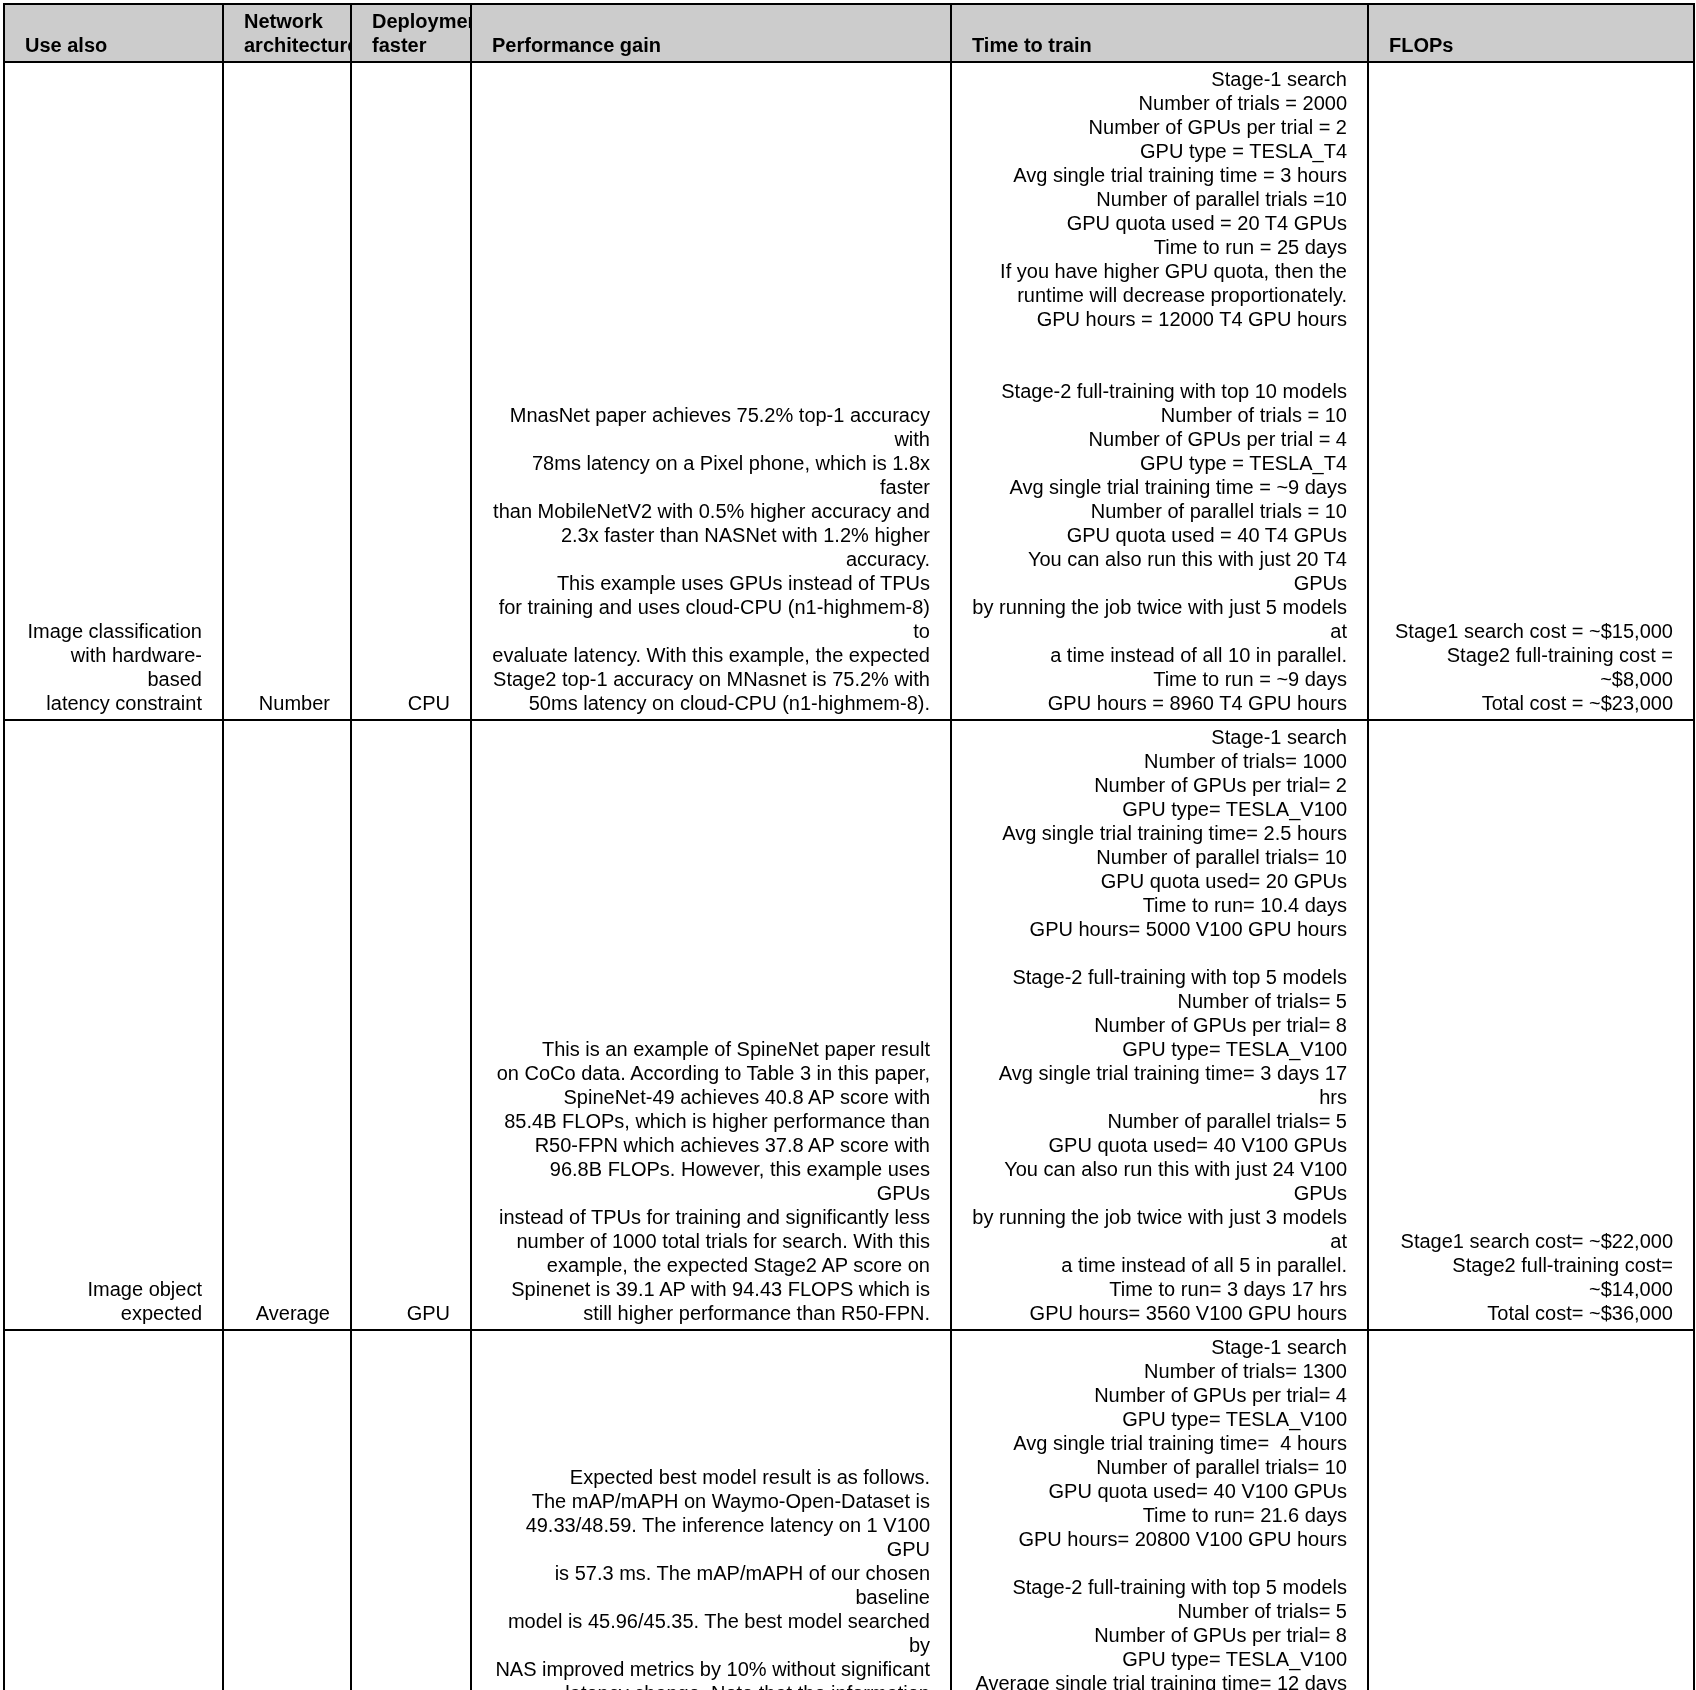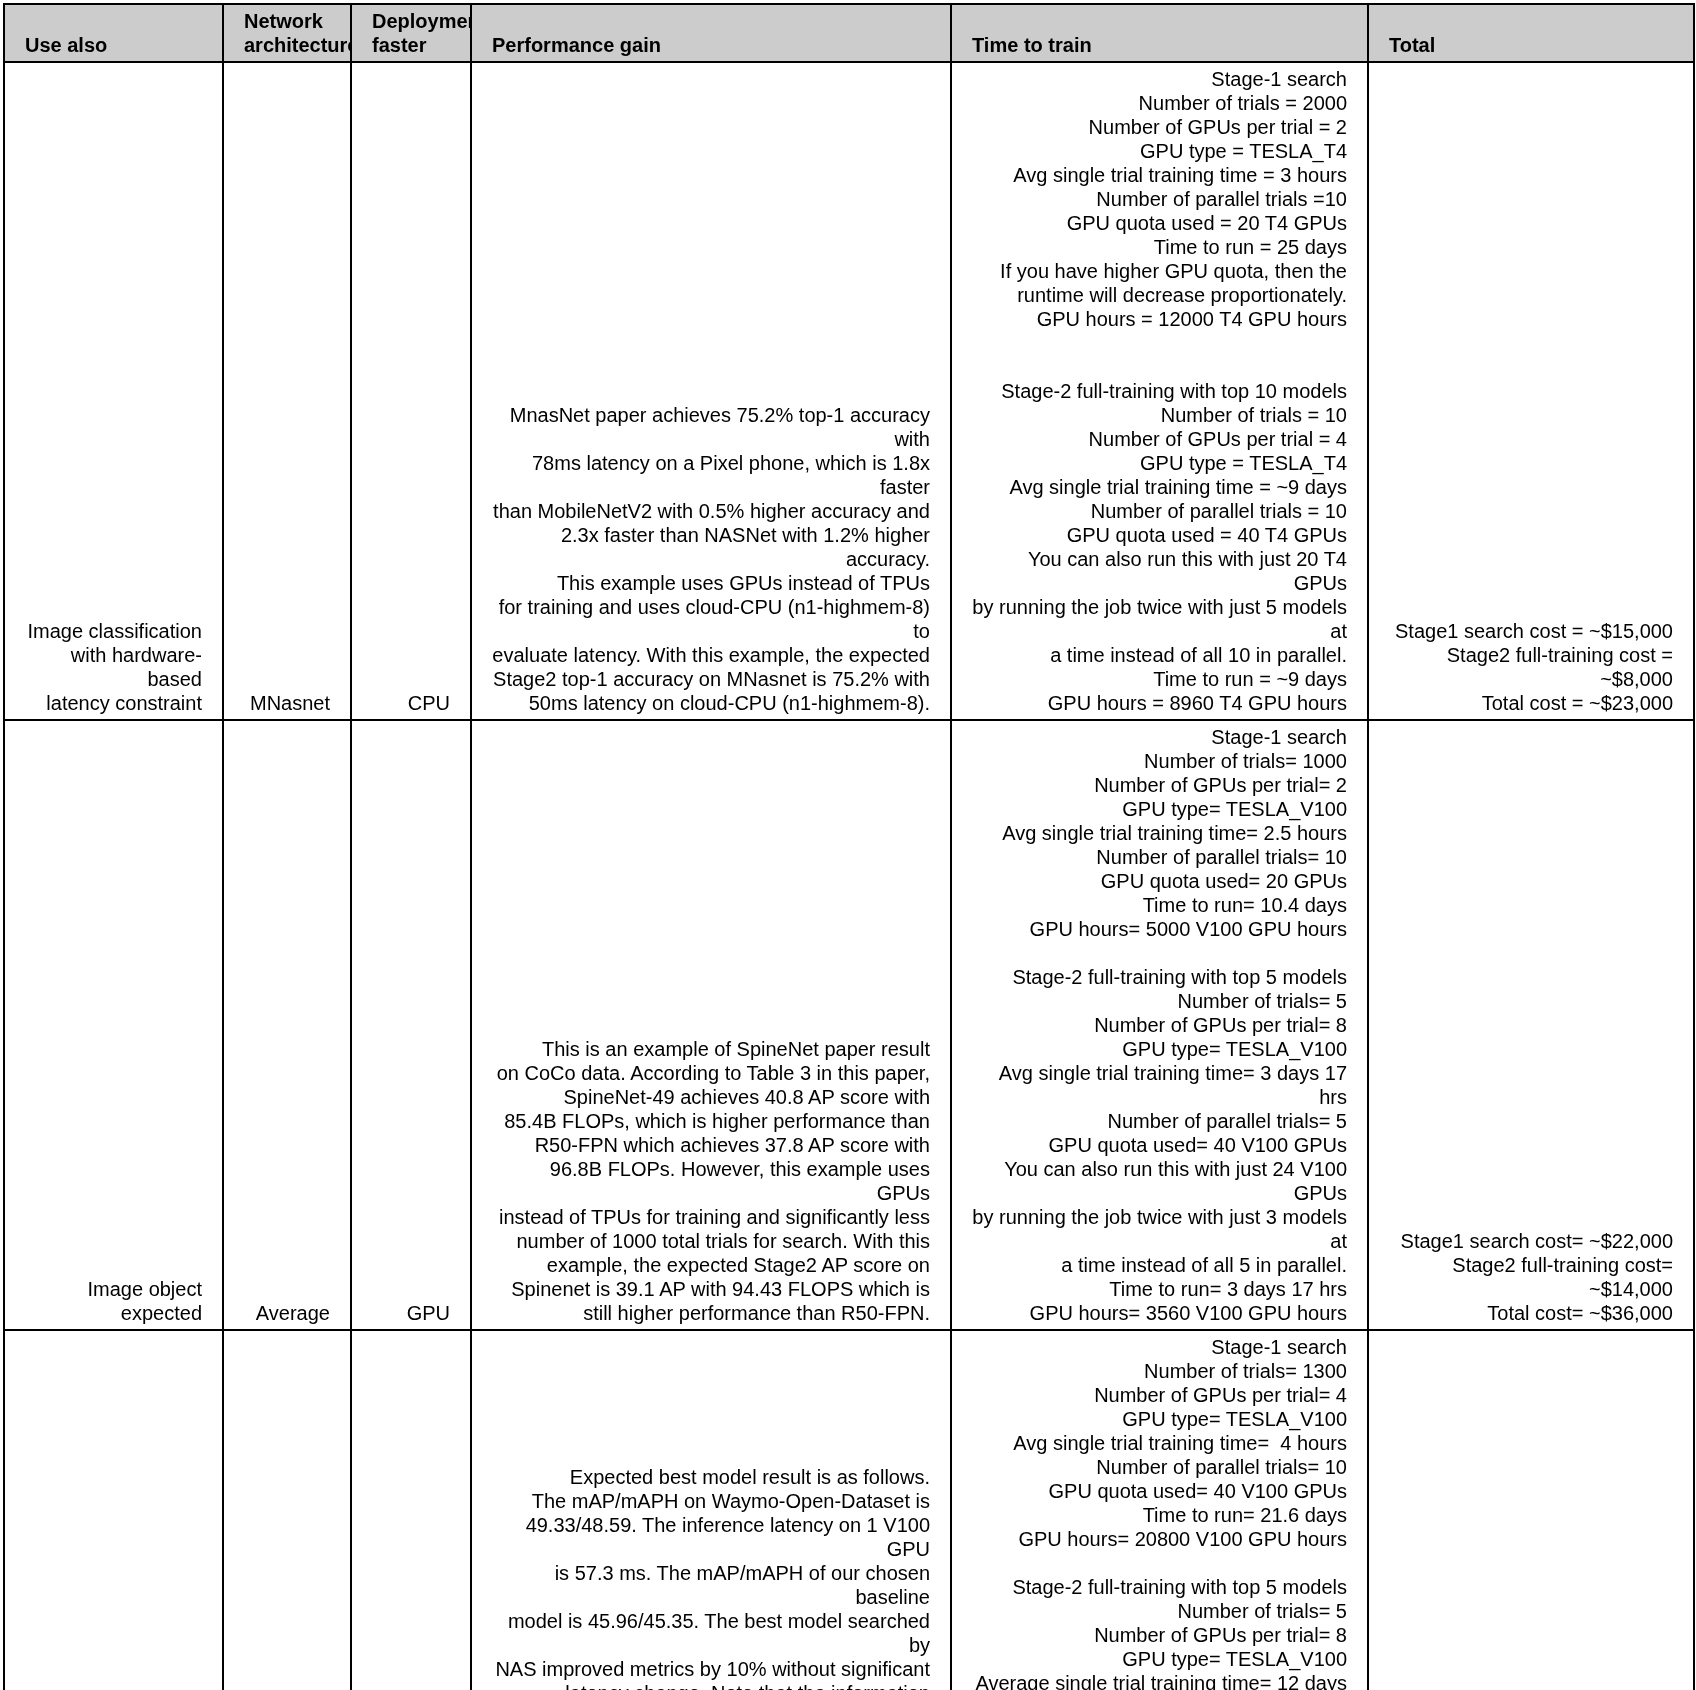--- a/index.html
+++ b/index.html
@@ -61,29 +61,29 @@
     </colgroup>
     <thead>
       <tr class="hrow">
         <th>Use also</th>
         <th>Network
 architecture</th>
         <th>Deployment
 faster</th>
         <th>Performance gain</th>
         <th>Time to train</th>
-        <th>Total</th>
+        <th>FLOPs</th>
       </tr>
     </thead>
     <tbody>
       <tr class="r1">
         <td>Image classification
 with hardware-based
 latency constraint</td>
-        <td>MNasnet</td>
+        <td>Number</td>
         <td>CPU</td>
         <td>MnasNet paper achieves 75.2% top-1 accuracy with
 78ms latency on a Pixel phone, which is 1.8x faster
 than MobileNetV2 with 0.5% higher accuracy and
 2.3x faster than NASNet with 1.2% higher accuracy.
 This example uses GPUs instead of TPUs
 for training and uses cloud-CPU (n1-highmem-8) to
 evaluate latency. With this example, the expected
 Stage2 top-1 accuracy on MNasnet is 75.2% with
 50ms latency on cloud-CPU (n1-highmem-8).</td>

